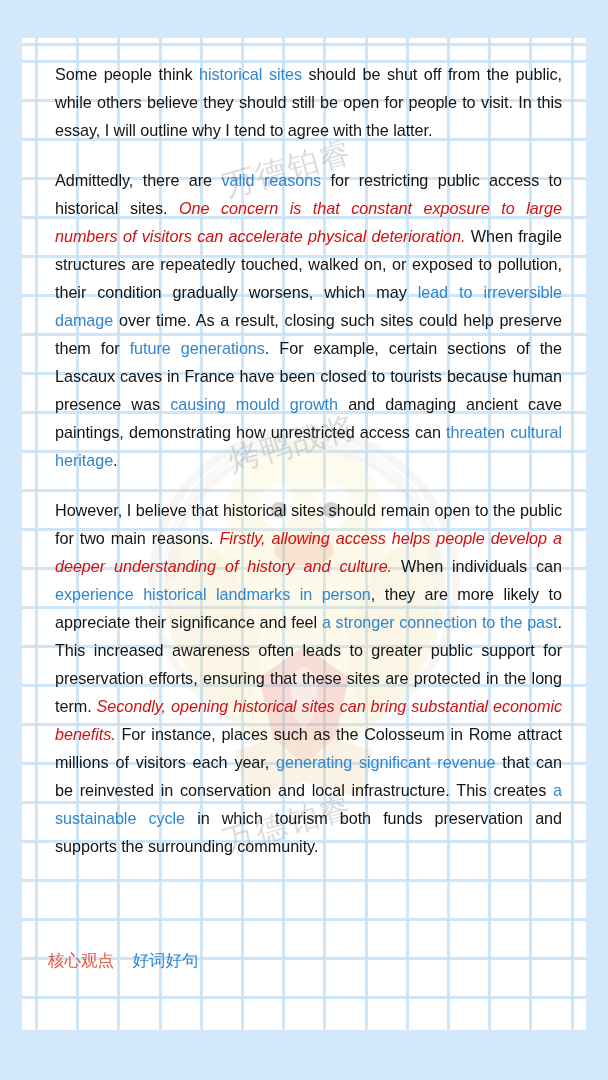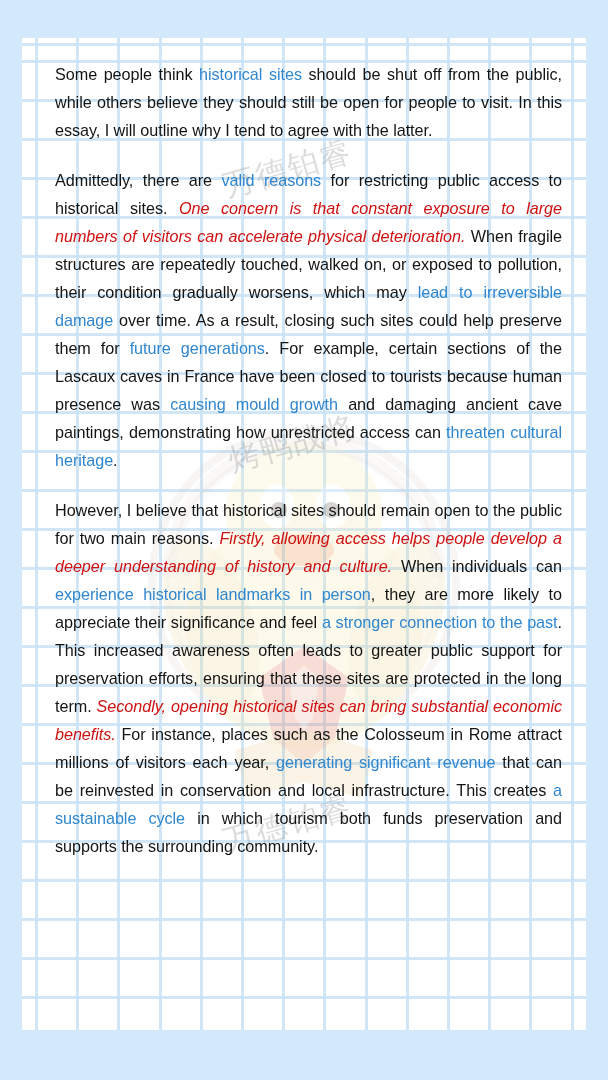--- a/index.html
+++ b/index.html
@@ -157,15 +157,19 @@
     <div class="watermark" id="wm-1">万德铂睿</div>
     <div class="watermark" id="wm-2">烤鸭战将</div>
     <div class="watermark" id="wm-3">万德铂睿</div>
 
     <div id="content">
       <p class="para" id="para-1">Some people think <span class="hl-blue">historical sites</span> should be shut off from the public, while others believe they should still be open for people to visit. In this essay, I will outline why I tend to agree with the latter.</p>
       <p class="para" id="para-2">Admittedly, there are <span class="hl-blue">valid reasons</span> for restricting public access to historical sites. <span class="hl-red">One concern is that constant exposure to large numbers of visitors can accelerate physical deterioration.</span> When fragile structures are repeatedly touched, walked on, or exposed to pollution, their condition gradually worsens, which may <span class="hl-blue">lead to irreversible damage</span> over time. As a result, closing such sites could help preserve them for <span class="hl-blue">future generations</span>. For example, certain sections of the Lascaux caves in France have been closed to tourists because human presence was <span class="hl-blue">causing mould growth</span> and damaging ancient cave paintings, demonstrating how unrestricted access can <span class="hl-blue">threaten cultural heritage</span>.</p>
       <p class="para" id="para-3">However, I believe that historical sites should remain open to the public for two main reasons. <span class="hl-red">Firstly, allowing access helps people develop a deeper understanding of history and culture.</span> When individuals can <span class="hl-blue">experience historical landmarks in person</span>, they are more likely to appreciate their significance and feel <span class="hl-blue">a stronger connection to the past</span>. This increased awareness often leads to greater public support for preservation efforts, ensuring that these sites are protected in the long term. <span class="hl-red">Secondly, opening historical sites can bring substantial economic benefits.</span> For instance, places such as the Colosseum in Rome attract millions of visitors each year, <span class="hl-blue">generating significant revenue</span> that can be reinvested in conservation and local infrastructure. This creates <span class="hl-blue">a sustainable cycle</span> in which tourism both funds preservation and supports the surrounding community.</p>
     </div>
 
+    <div id="tags">
+      <span class="tag-core">核心观点</span>
+      <span class="tag-words">好词好句</span>
+    </div>
 
   </div>
 </div>
 
 </body></html>

